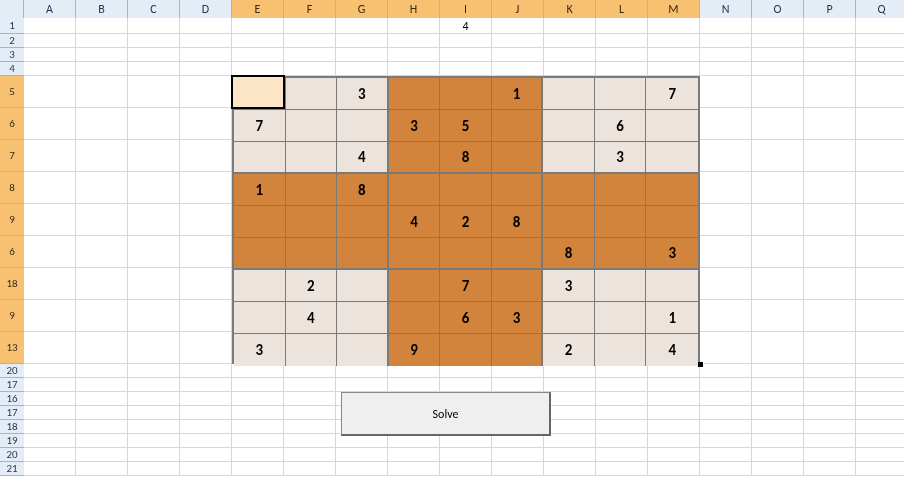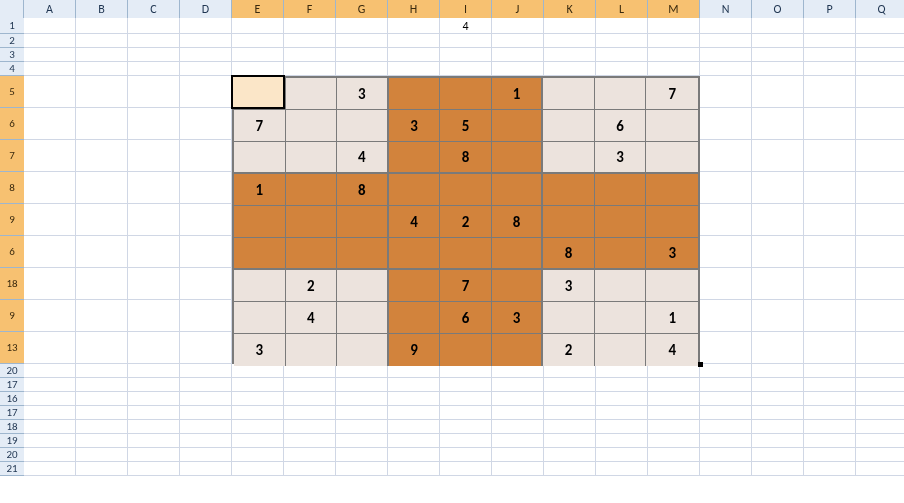--- a/index.html
+++ b/index.html
@@ -704,15 +704,16 @@
         <div class="scell dk" style="width: 52px; height: 32px;"></div>
         <div class="scell dk" style="width: 52px; height: 32px;"></div>
         <div class="scell lt" style="width: 52px; height: 32px;">2</div>
         <div class="scell lt" style="width: 52px; height: 32px;"></div>
         <div class="scell lt" style="width: 52px; height: 32px;">4</div>
       </div>
     </div>
 
   <div class="active-cell" id="activeCell" style="left: 231px; top: 75px; width: 54px; height: 34px;"></div>
 
+  <button class="solve-btn" id="solveBtn" style="left: 341px; top: 392px;">Solve</button>
 
   <div class="fill-handle" id="fillHandle" style="left: 698px; top: 362px;"></div>
 </div>
 
 </body></html>

